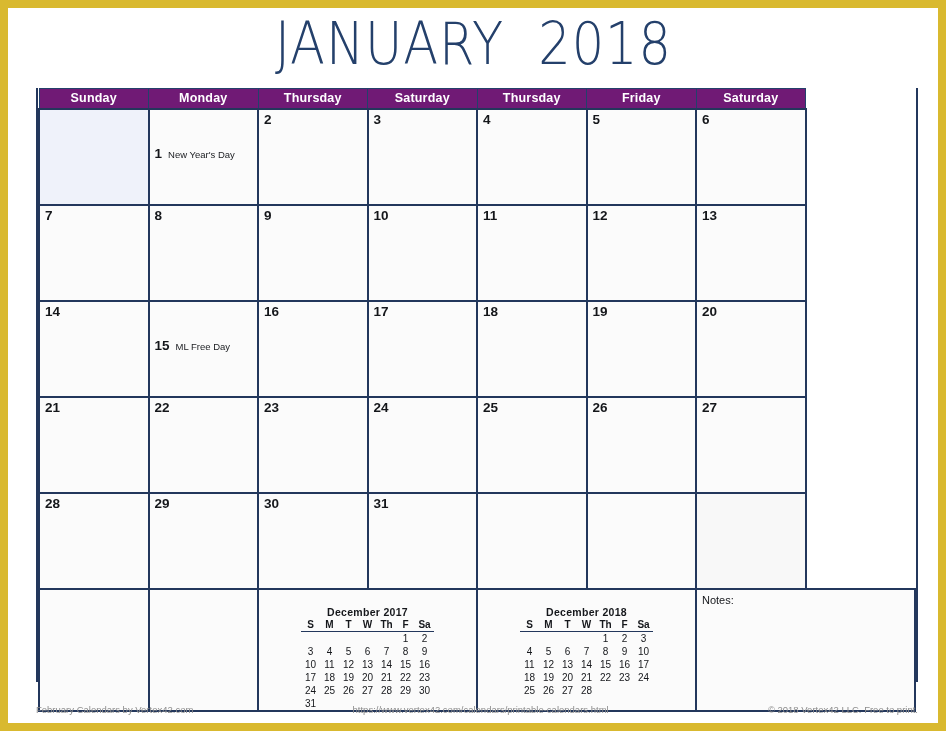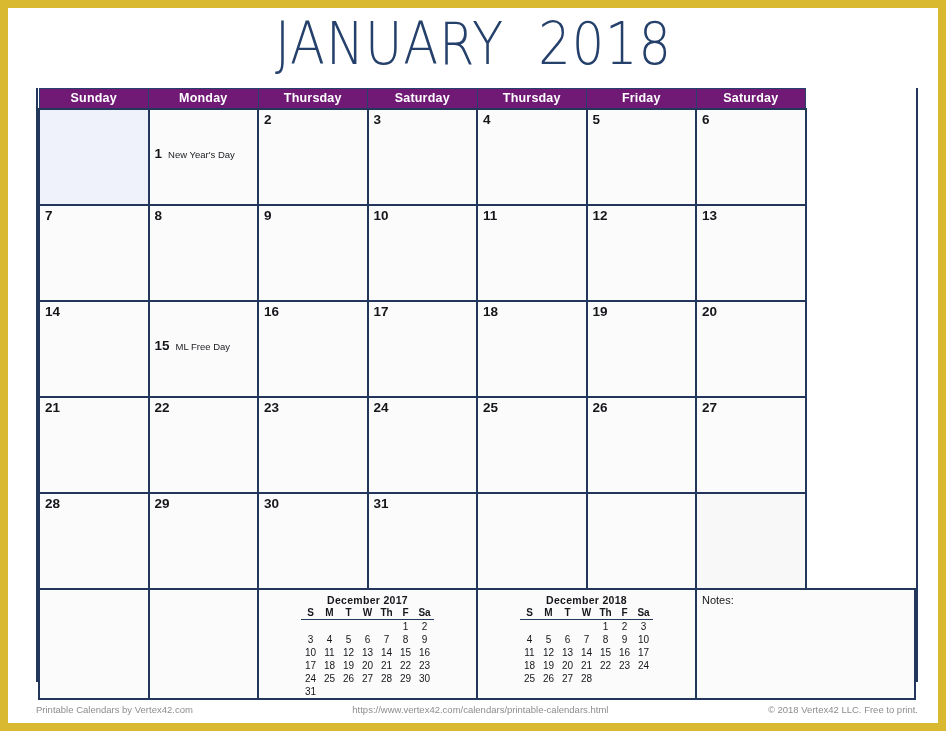--- a/index.html
+++ b/index.html
@@ -125,21 +125,21 @@
 
   .notes-label {
     font-size: 11px;
     color: #15171b;
     padding: 4px 8px 0 5px;
   }
 
   
   .mini {
     width: 100%;
-    padding-top: 4px;
+    padding-top: 16px;
     display: flex;
     flex-direction: column;
     align-items: center;
     border-radius: 7px;
   }
   .mini-title {
     font-size: 10.5px;
     font-weight: bold;
     color: #15171b;
     letter-spacing: 0.3px;
@@ -532,19 +532,19 @@
               </td>
               <td class="bottom notes-cell" colspan="2">
                 <div class="notes-label">Notes:</div>
               </td>
             </tr>
           </tbody>
       </table>
     </div>
 
     <div class="footer">
-      <div class="f-left">Printable Calendars by Vertex42.com</div>
+      <div class="f-left">February Calendars by Vertex42.com</div>
       <div class="f-mid">https://www.vertex42.com/calendars/printable-calendars.html</div>
       <div class="f-right">© 2018 Vertex42 LLC. Free to print.</div>
     </div>
 
   </div>
 </div>
 
 </body></html>

